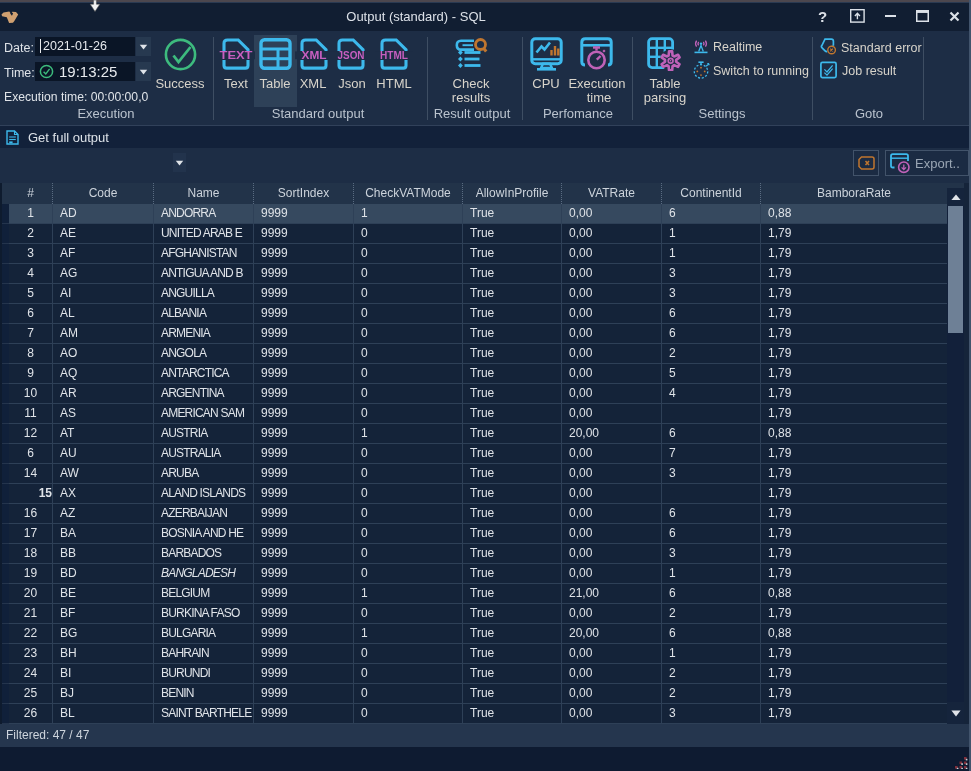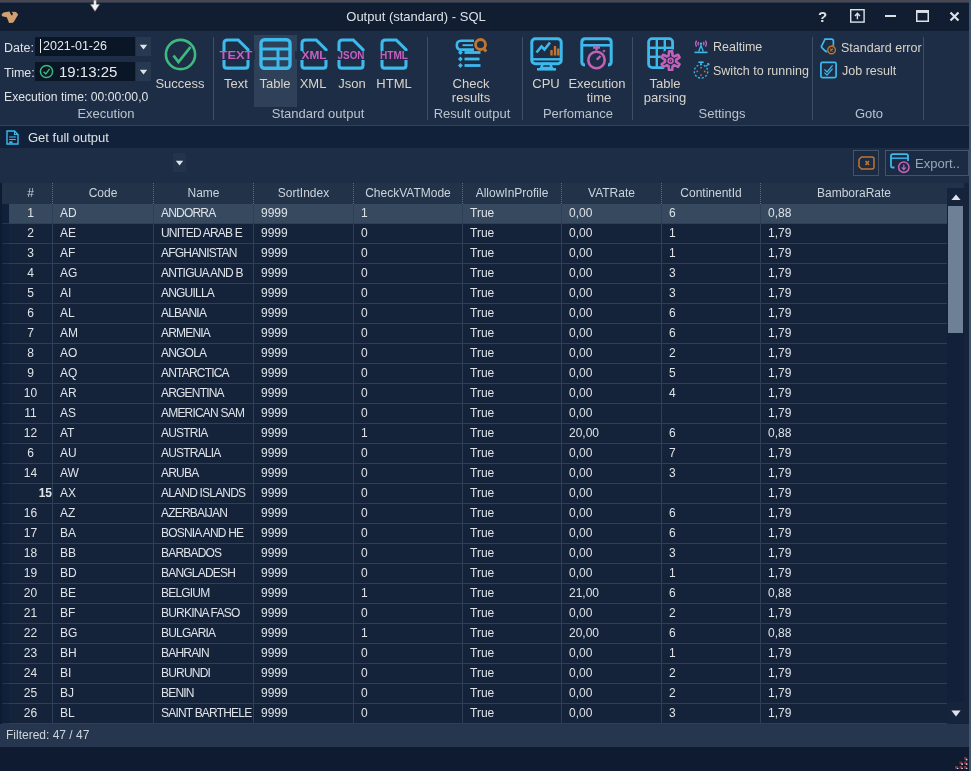--- a/index.html
+++ b/index.html
@@ -458,21 +458,21 @@
         <div class="c" style="width:109px;">0</div>
         <div class="c" style="width:99px;">True</div>
         <div class="c" style="width:100px;">0,00</div>
         <div class="c" style="width:99px;">3</div>
         <div class="c" style="width:187px;border-right:none;">1,79</div>
       </div>
       <div class="row">
         <div class="cg"></div>
         <div class="c" style="width:44px;text-align:center;padding-left:0;">19</div>
         <div class="c" style="width:101px;">BD</div>
-        <div class="c" style="width:100px;letter-spacing:-0.8px;">BANGLADESH</div>
+        <div class="c" style="width:100px;letter-spacing:-0.8px;font-style:italic;">BANGLADESH</div>
         <div class="c" style="width:100px;">9999</div>
         <div class="c" style="width:109px;">0</div>
         <div class="c" style="width:99px;">True</div>
         <div class="c" style="width:100px;">0,00</div>
         <div class="c" style="width:99px;">1</div>
         <div class="c" style="width:187px;border-right:none;">1,79</div>
       </div>
       <div class="row">
         <div class="cg"></div>
         <div class="c" style="width:44px;text-align:center;padding-left:0;">20</div>

